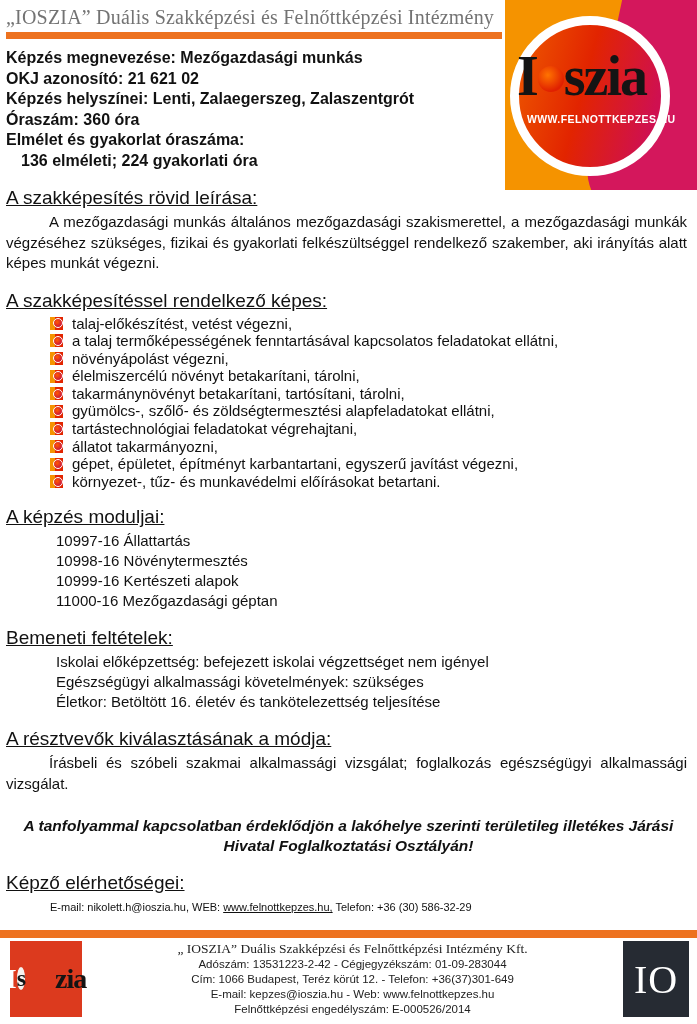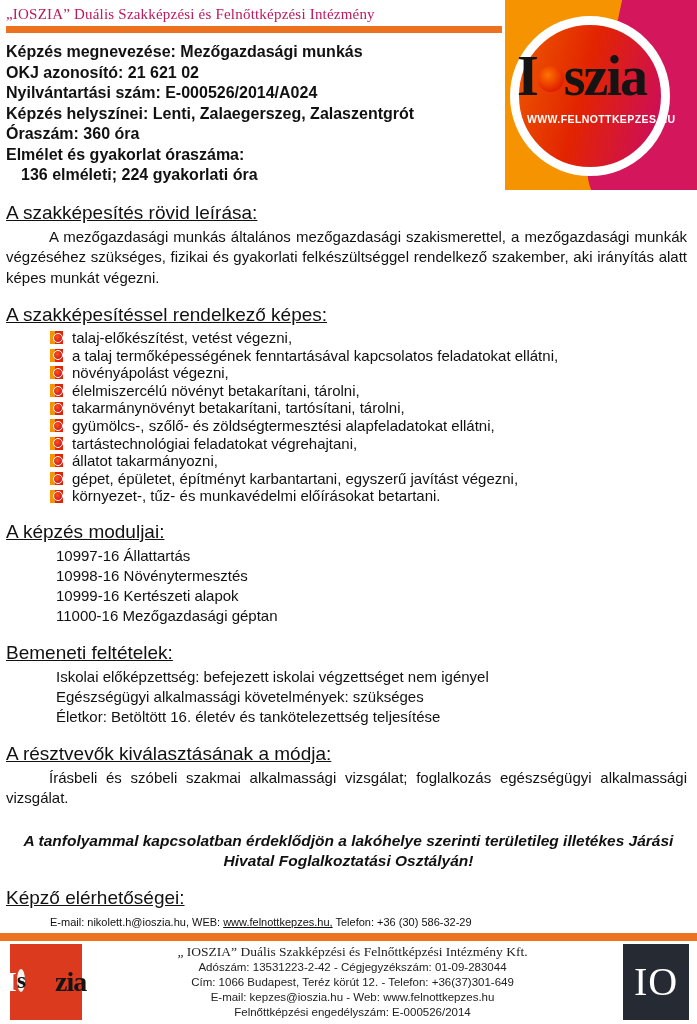--- a/index.html
+++ b/index.html
@@ -12,22 +12,22 @@
     display:flex;
     flex-direction:column;
     position:relative;
     overflow:hidden;
   }
 
   
   .header { padding:6px 0 0 6px; }
   .header-title {
     font-family:"Liberation Serif", serif;
-    font-size:15px;
-    color:#be185d;
+    font-size:20px;
+    color:#737373;
     letter-spacing:0.2px;
   }
   .header-rule {
     width:496px; height:7px;
     background:#ED7220;
     margin-top:3px;
   }
 
   
   .logo {
@@ -213,21 +213,20 @@
 <div class="logo">
   <div class="logo-magenta"></div>
   <div class="logo-ring"></div>
   <div class="logo-word"><span>I</span><span class="logo-dot"></span><span>szia</span></div>
   <div class="logo-url">WWW.FELNOTTKEPZES.HU</div>
 </div>
 
 <div class="course-info">
   <div>Képzés megnevezése: Mezőgazdasági munkás</div>
   <div>OKJ azonosító: 21 621 02</div>
-  <div>Nyilvántartási szám: E-000526/2014/A024</div>
   <div>Képzés helyszínei: Lenti, Zalaegerszeg, Zalaszentgrót</div>
   <div>Óraszám: 360 óra</div>
   <div>Elmélet és gyakorlat óraszáma:</div>
   <div class="indent1">136 elméleti; 224 gyakorlati óra</div>
 </div>
 
 <div class="section">
   <div class="sec-h">A szakképesítés rövid leírása:</div>
   <div class="para">A mezőgazdasági munkás általános mezőgazdasági szakismerettel, a mezőgazdasági munkák végzéséhez szükséges, fizikai és gyakorlati felkészültséggel rendelkező szakember, aki irányítás alatt képes munkát végezni.</div>
 </div>

